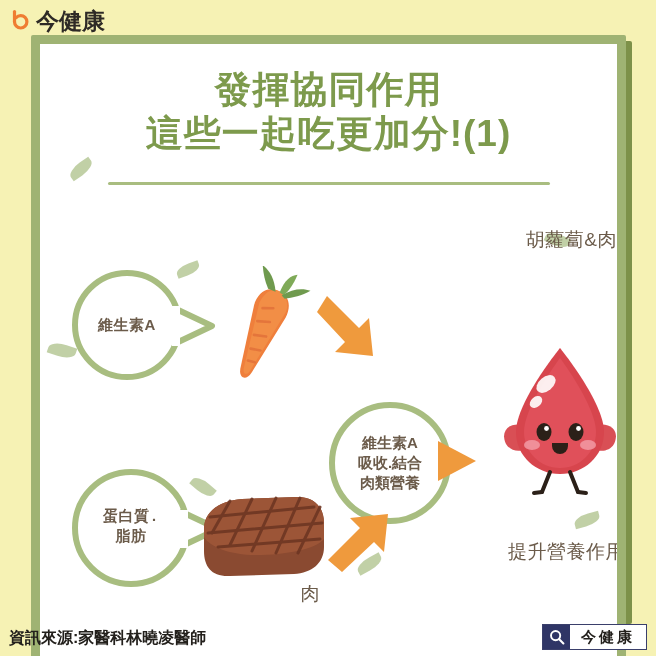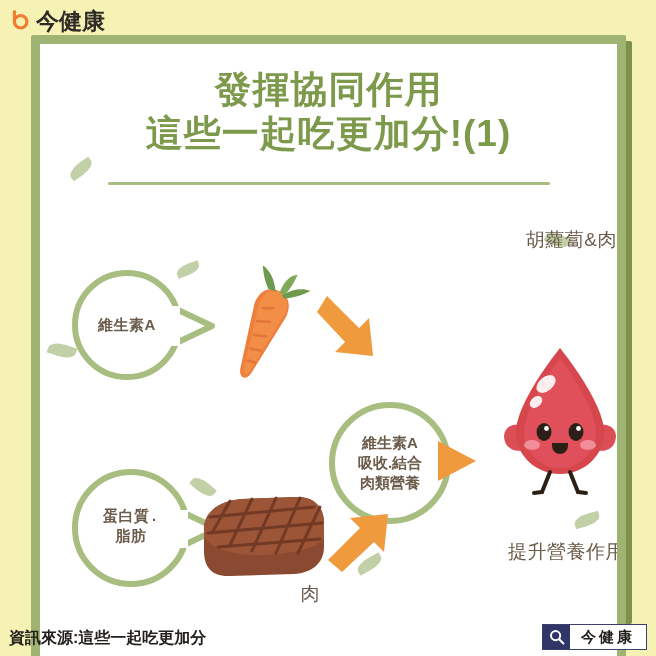--- a/index.html
+++ b/index.html
@@ -272,21 +272,21 @@
     </svg>
 
     <div class="cn-label" style="left:405px; top:448px; width:180px; font-size:19px;margin-top:48px;">提升營養作用</div>
 
     <div class="cn-label" style="left:160px; top:538px; width:120px; font-size:19px;">肉</div>
 
   </div>
 </div>
 
 <div id="footer">
-  <div id="source-text">資訊來源:這些一起吃更加分</div>
+  <div id="source-text">資訊來源:家醫科林曉凌醫師</div>
   <div id="search-badge">
     <div id="search-icon-box">
       <svg width="16" height="16" viewBox="0 0 16 16">
         <circle cx="6.6" cy="6.6" r="4.6" fill="none" stroke="#ffffff" stroke-width="1.9"></circle>
         <line x1="10.2" y1="10.2" x2="14.4" y2="14.4" stroke="#ffffff" stroke-width="2.1" stroke-linecap="round"></line>
       </svg>
     </div>
     <div id="search-name-box">今健康</div>
   </div>
 </div>

